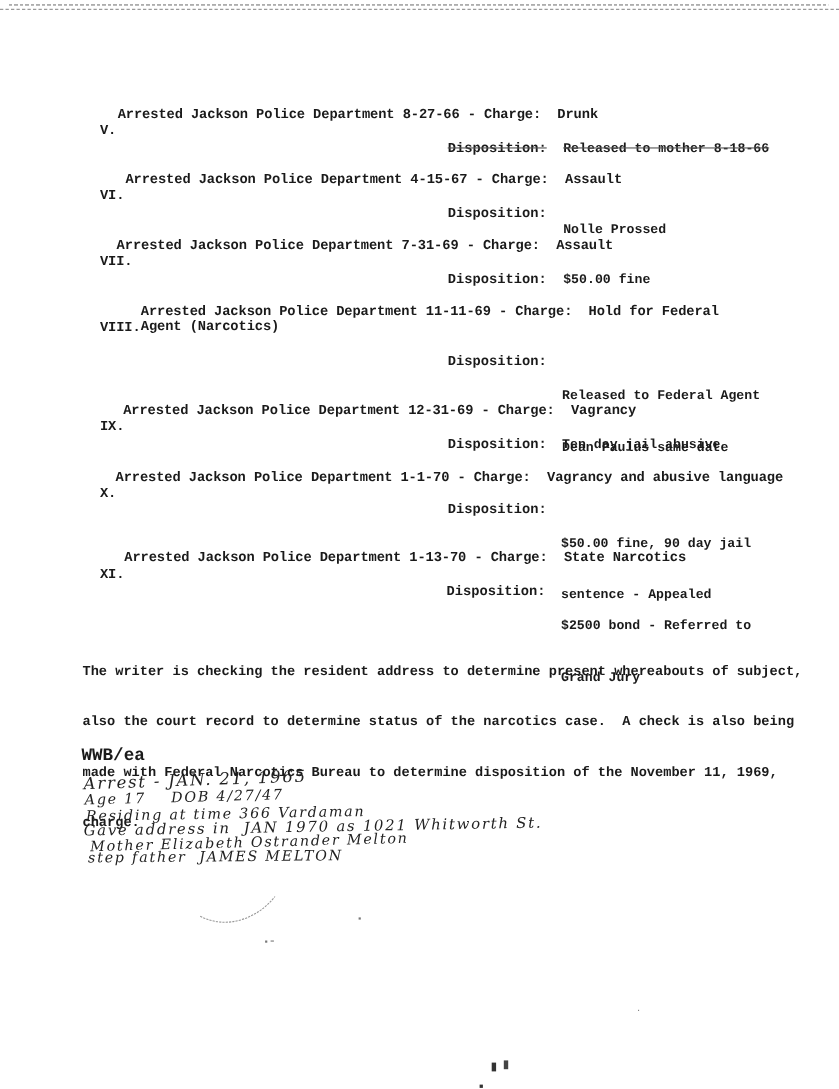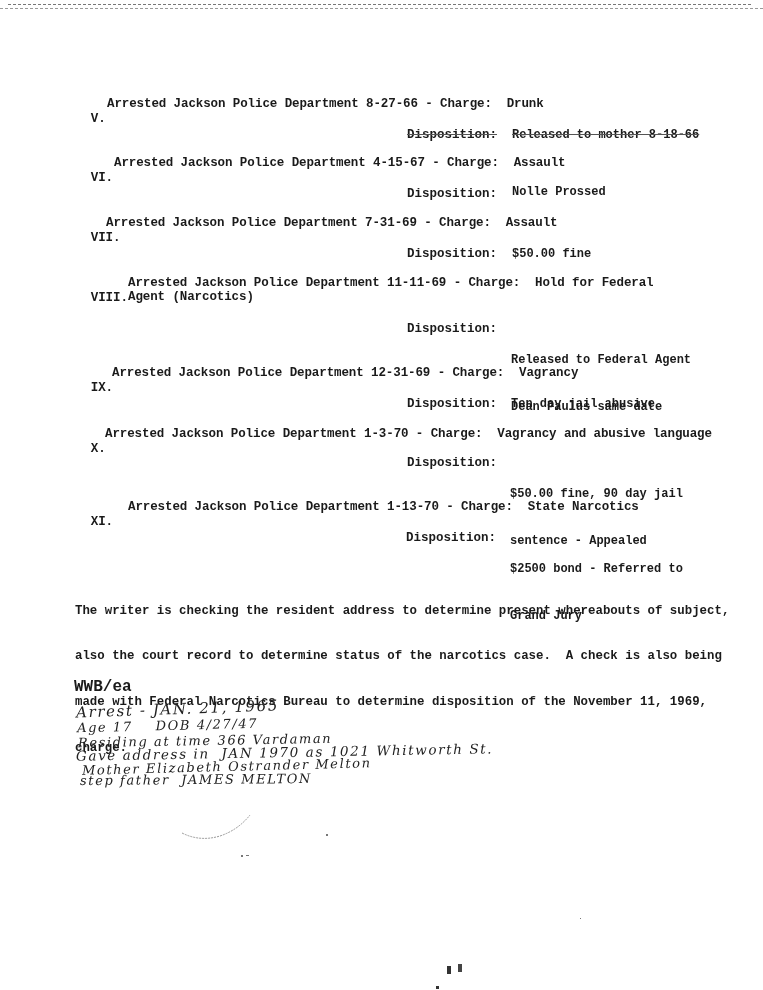--- a/index.html
+++ b/index.html
@@ -96,21 +96,21 @@
   <span style="position:absolute; left:31px; top:0;">Arrested Jackson Police Department 8-27-66 - Charge:  Drunk</span>
 </div>
 <div class="disp-label struck" style="left:407px; top:128px;">Disposition:</div>
 <div class="disp-value struck" style="left:512px; top:128px;">Released to mother 8-18-66</div>
 
 <div class="line" style="left:76px; top:156px;">
   <span>VI.</span>
   <span style="position:absolute; left:38px; top:0;">Arrested Jackson Police Department 4-15-67 - Charge:  Assault</span>
 </div>
 <div class="disp-label" style="left:407px; top:187px;">Disposition:</div>
-<div class="disp-value" style="left:512px; top:185px;">Nolle Prossed</div>
+<div class="disp-value" style="left:512px; top:202px;">Nolle Prossed</div>
 
 <div class="line" style="left:76px; top:216px;">
   <span>VII.</span>
   <span style="position:absolute; left:30px; top:0;">Arrested Jackson Police Department 7-31-69 - Charge:  Assault</span>
 </div>
 <div class="disp-label" style="left:407px; top:247px;">Disposition:</div>
 <div class="disp-value" style="left:512px; top:247px;">$50.00 fine</div>
 
 <div class="line" style="left:76px; top:276px;">
   <span>VIII.</span>
@@ -125,31 +125,31 @@
 
 <div class="line" style="left:76px; top:366px;">
   <span>IX.</span>
   <span style="position:absolute; left:36px; top:0;">Arrested Jackson Police Department 12-31-69 - Charge:  Vagrancy</span>
 </div>
 <div class="disp-label" style="left:407px; top:397px;">Disposition:</div>
 <div class="disp-value" style="left:511px; top:397px;">Ten day jail abusive</div>
 
 <div class="line" style="left:76px; top:427px;">
   <span>X.</span>
-  <span style="position:absolute; left:29px; top:0;">Arrested Jackson Police Department 1-3-70 - Charge:  Vagrancy and abusive language</span>
+  <span style="position:absolute; left:29px; top:0;">Arrested Jackson Police Department 1-1-70 - Charge:  Vagrancy and abusive language</span>
 </div>
 <div class="disp-label" style="left:407px; top:456px;">Disposition:</div>
 <div class="disp-value" style="left:510px; top:456px;">
   <div>$50.00 fine, 90 day jail</div>
   <div>sentence - Appealed</div>
 </div>
 
 <div class="line" style="left:76px; top:500px;">
   <span>XI.</span>
-  <span style="position:absolute; left:52px; top:0;">Arrested Jackson Police Department 1-13-70 - Charge:  State Narcotics</span>
+  <span style="position:absolute; left:37px; top:0;">Arrested Jackson Police Department 1-13-70 - Charge:  State Narcotics</span>
 </div>
 <div class="disp-label" style="left:406px; top:531px;">Disposition:</div>
 <div class="disp-value" style="left:510px; top:531px;">
   <div>$2500 bond - Referred to</div>
   <div>Grand Jury</div>
 </div>
 
 <div class="para">
   <div>The writer is checking the resident address to determine present whereabouts of subject,</div>
   <div>also the court record to determine status of the narcotics case.  A check is also being</div>

